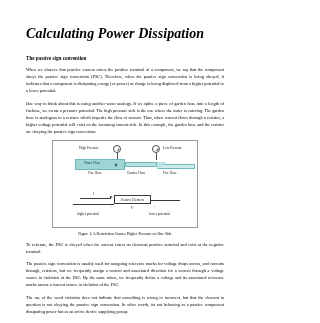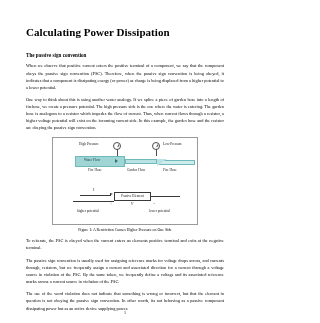--- a/index.html
+++ b/index.html
@@ -16,25 +16,26 @@
   }
   .page {
     position: relative;
     width: 250px;
     height: 323px;
     background: #ffffff;
     box-sizing: border-box;
     padding: 26px 26px 14px 26px;
   }
   .doc-title {
-    font-size: 11px;
+    font-size: 14px;
     font-weight: bold;
     line-height: 1.15;
     margin: 0 0 14px 0;
     letter-spacing: 0.05px;
+    font-style: italic;
   }
   .section-heading {
     font-size: 5.1px;
     font-weight: bold;
     line-height: 1.15;
     margin: 0 0 4px 0;
   }
   p.body {
     font-size: 4.35px;
     line-height: 1.62;

